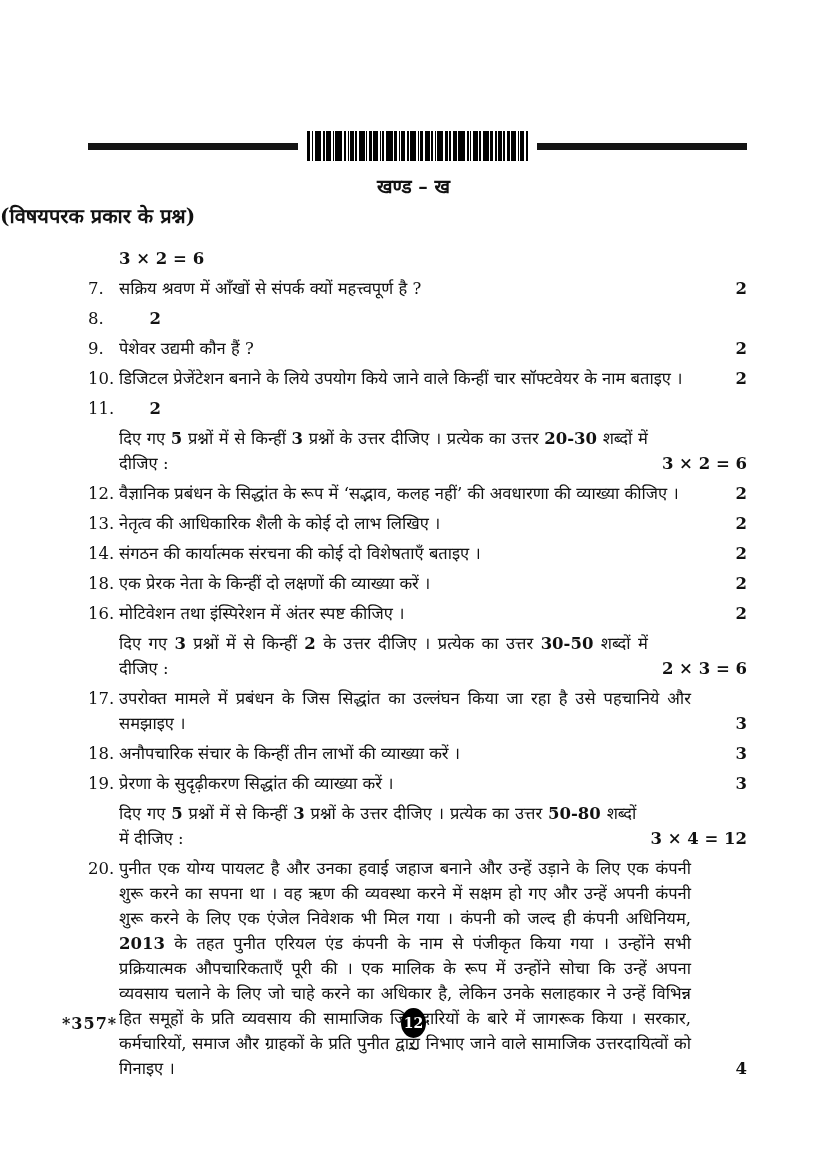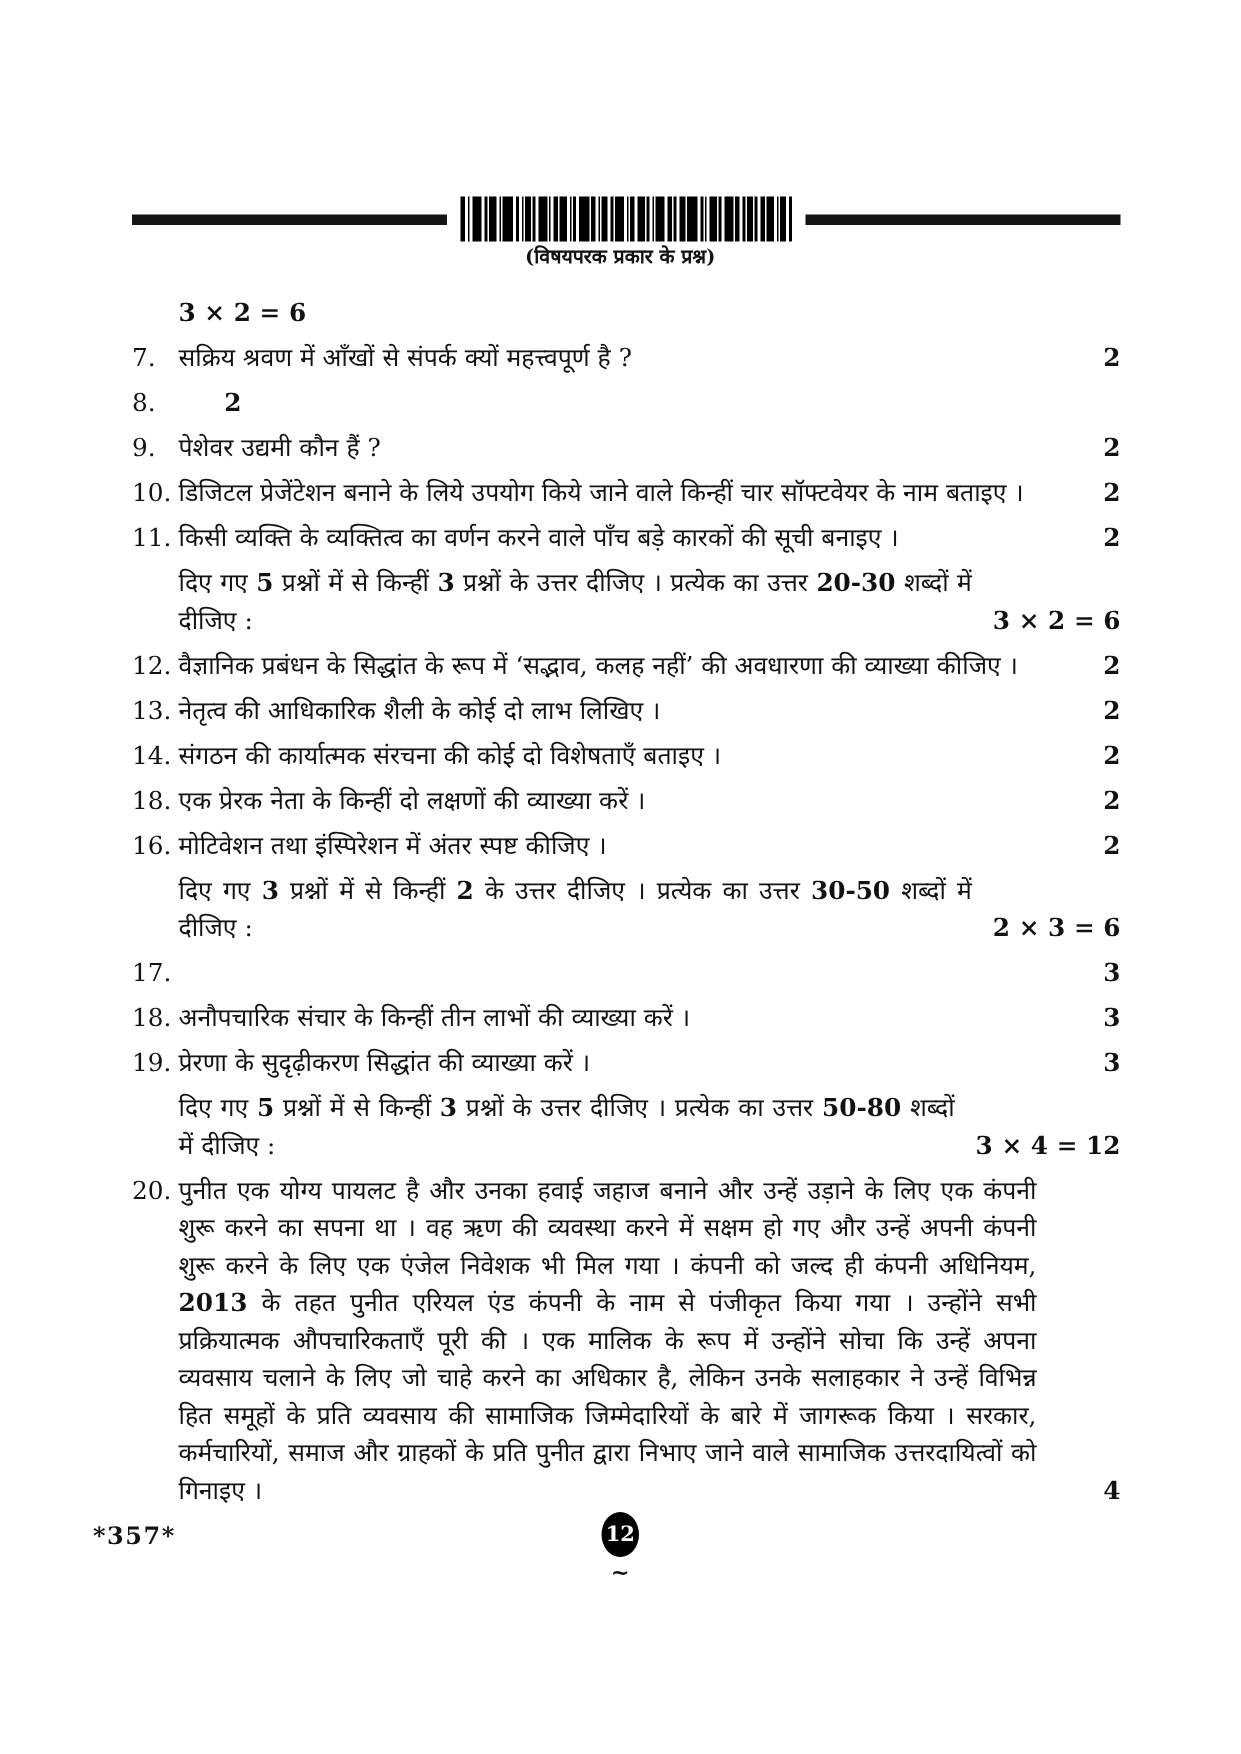--- a/index.html
+++ b/index.html
@@ -18,22 +18,22 @@
   }
   .rule { flex:1; height:7px; background:#141414; }
   .barcode { height:30px; display:flex; align-items:stretch; flex:none; }
   .barcode .bar { background:#000; }
   .barcode .sp  { background:transparent; }
   .section-title {
     text-align:center; font-weight:bold;
     font-size:19px; margin:12px 0 3px 0;
   }
   .section-subtitle {
-    text-align:center; font-weight:bold;
-    font-size:13px; margin:0 0 17px 0;
+    text-align:left; font-weight:bold;
+    font-size:20px; margin:0 0 17px 0;
   }
   .qlist { padding:0 80px 0 88px; }
   .row {
     display:flex;
     font-size:16.5px;
     line-height:25px;
     margin-bottom:5px;
   }
   .qnum  { flex:0 0 31px; }
   .qtext { flex:1; text-align:justify; padding-right:14px; }
@@ -157,20 +157,21 @@
         <div class="sp" style="width: 2px;"></div>
         <div class="bar" style="width: 1px;"></div>
         <div class="sp" style="width: 1px;"></div>
         <div class="bar" style="width: 4px;"></div>
         <div class="sp" style="width: 2px;"></div>
         <div class="bar" style="width: 2px;"></div>
       </div>
     <div class="rule"></div>
   </div>
 
+  <div class="section-title">खण्ड – ख</div>
   <div class="section-subtitle">(विषयपरक प्रकार के प्रश्न)</div>
 
   <div class="qlist" id="qlist">
   <div class="row">
     <div class="qnum"></div>
     <div class="qmarks"><b>3</b> × <b>2</b> = <b>6</b></div>
   </div>
 
   <div class="row">
     <div class="qnum">7.</div>
@@ -196,23 +197,20 @@
   <div class="row">
     <div class="qnum">10.</div>
     <div class="qtext">
           <p>डिजिटल प्रेजेंटेशन बनाने के लिये उपयोग किये जाने वाले किन्हीं चार सॉफ्टवेयर के नाम बताइए ।</p>
         </div>
     <div class="qmarks"><b>2</b></div>
   </div>
 
   <div class="row">
     <div class="qnum">11.</div>
-    <div class="qtext">
-          <p>किसी व्यक्ति के व्यक्तित्व का वर्णन करने वाले पाँच बड़े कारकों की सूची बनाइए ।</p>
-        </div>
     <div class="qmarks"><b>2</b></div>
   </div>
 
   <div class="row">
     <div class="qnum"></div>
     <div class="qtext">
           <p>दिए गए <b>5</b> प्रश्नों में से किन्हीं <b>3</b> प्रश्नों के उत्तर दीजिए । प्रत्येक का उत्तर <b>20-30</b> शब्दों में दीजिए :</p>
         </div>
     <div class="qmarks"><b>3</b> × <b>2</b> = <b>6</b></div>
   </div>
@@ -261,20 +259,21 @@
     <div class="qnum"></div>
     <div class="qtext">
           <p>दिए गए <b>3</b> प्रश्नों में से किन्हीं <b>2</b> के उत्तर दीजिए । प्रत्येक का उत्तर <b>30-50</b> शब्दों में दीजिए :</p>
         </div>
     <div class="qmarks"><b>2</b> × <b>3</b> = <b>6</b></div>
   </div>
 
   <div class="row">
     <div class="qnum">17.</div>
     <div class="qtext">
+          <p>उपरोक्त मामले में प्रबंधन के जिस सिद्धांत का उल्लंघन किया जा रहा है उसे पहचानिये और समझाइए ।</p>
         </div>
     <div class="qmarks"><b>3</b></div>
   </div>
 
   <div class="row">
     <div class="qnum">18.</div>
     <div class="qtext">
           <p>अनौपचारिक संचार के किन्हीं तीन लाभों की व्याख्या करें ।</p>
         </div>
     <div class="qmarks"><b>3</b></div>

